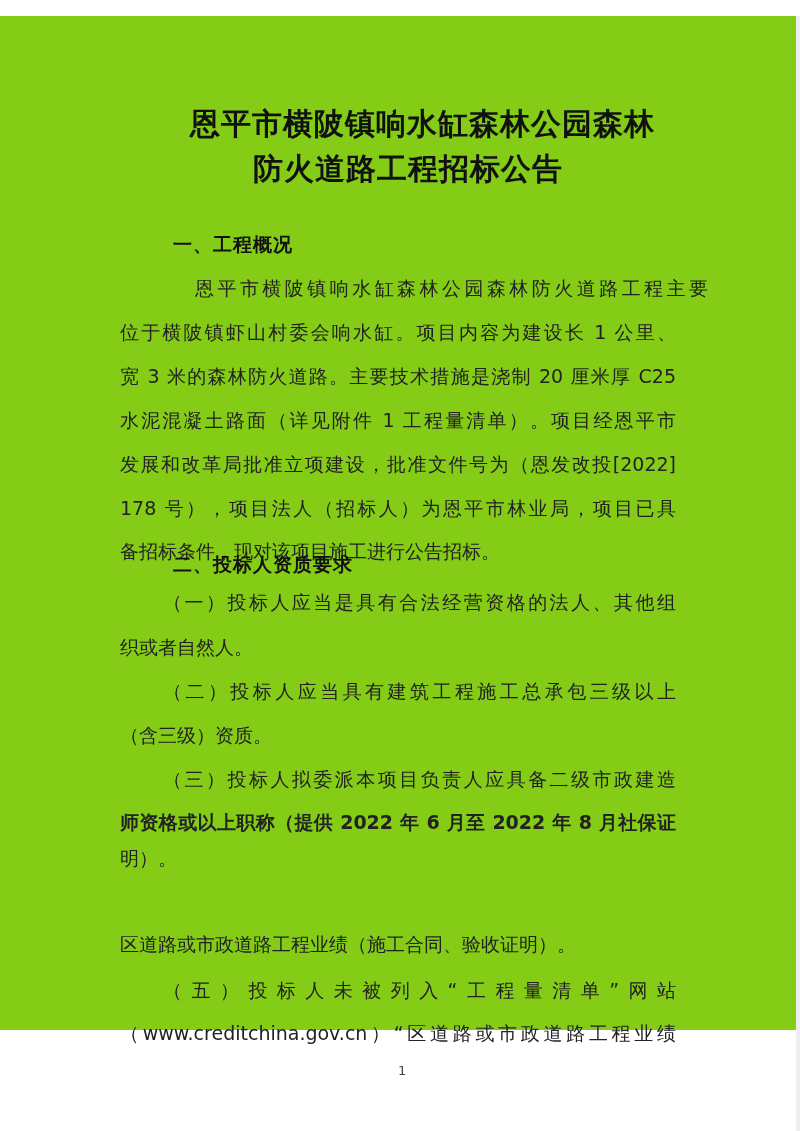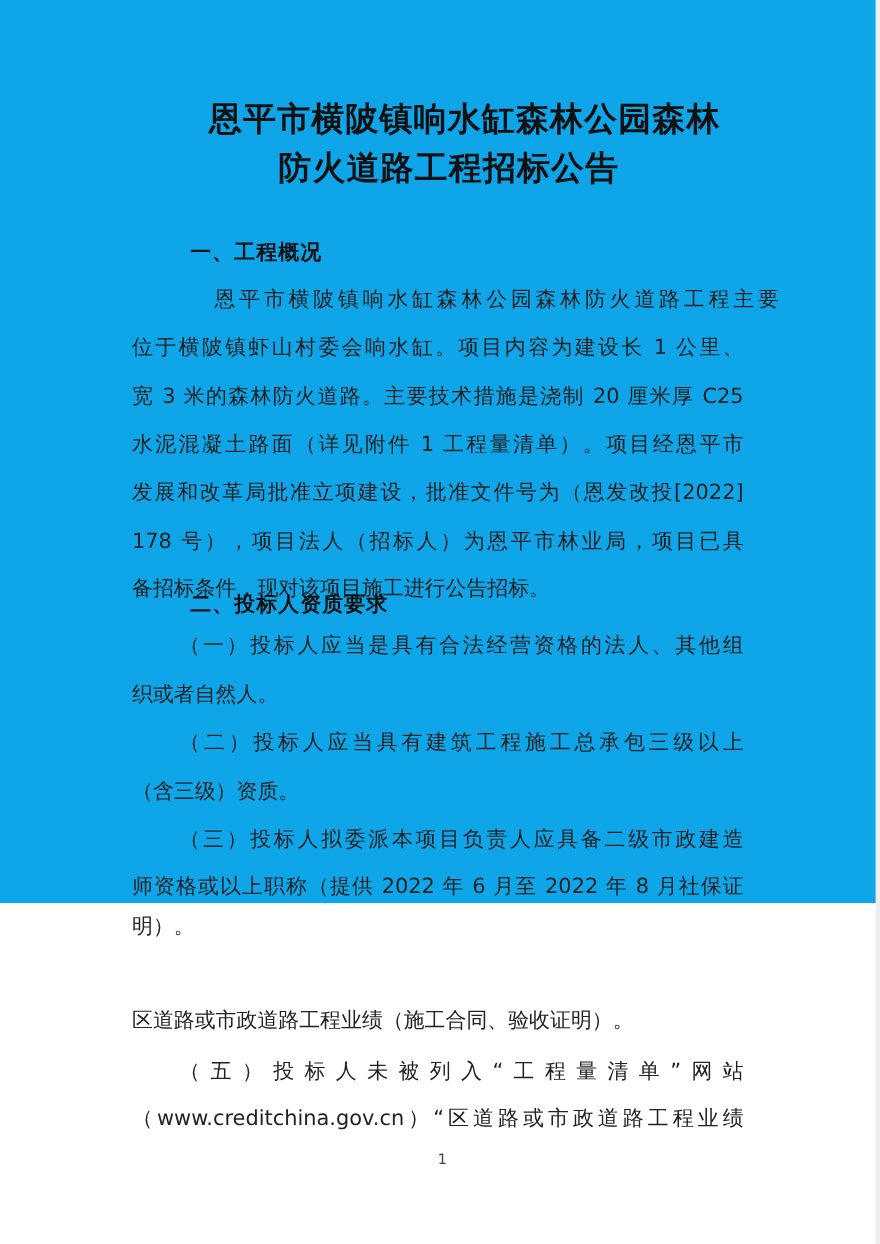--- a/index.html
+++ b/index.html
@@ -10,23 +10,23 @@
   body {
     width: 800px;
     height: 1131px;
     position: relative;
     overflow: hidden;
     font-family: "DejaVu Sans", sans-serif;
     color: #1a1a1a;
   }
   .page {
     position: absolute;
-    left: 0; top: 0;
-    width: 800px; height: 821px;
-    background: #0ea5e9;
+    left: 0; top: 16px;
+    width: 800px; height: 1014px;
+    background: #84cc16;
   }
   .title {
     position: absolute;
     font-family: "DejaVu Serif", serif;
     font-weight: bold;
     font-size: 30px;
     letter-spacing: 1px;
     color: #111;
     white-space: nowrap;
   }
@@ -85,26 +85,26 @@
   <div class="line indent" style="top:259px;margin-left:32px;">恩平市横陂镇响水缸森林公园森林防火道路工程主要</div>
   <div class="line" style="top:303px;">位于横陂镇虾山村委会响水缸。项目内容为建设长 1 公里、</div>
   <div class="line" style="top:347px;">宽 3 米的森林防火道路。主要技术措施是浇制 20 厘米厚 C25</div>
   <div class="line" style="top:391px;">水泥混凝土路面（详见附件 1 工程量清单）。项目经恩平市</div>
   <div class="line" style="top:435px;">发展和改革局批准立项建设，批准文件号为（恩发改投[2022]</div>
   <div class="line" style="top:479px;">178 号），项目法人（招标人）为恩平市林业局，项目已具</div>
   <div class="line short" style="top:522px;">备招标条件，现对该项目施工进行公告招标。</div>
 
   <div class="heading" style="top:536px;">二、投标人资质要求</div>
 
-  <div class="line indent" style="top:574px;">（一）投标人应当是具有合法经营资格的法人、其他组</div>
+  <div class="line indent" style="top:574px;font-family:Liberation Serif, serif;">（一）投标人应当是具有合法经营资格的法人、其他组</div>
   <div class="line indent" style="top:662px;">（二）投标人应当具有建筑工程施工总承包三级以上</div>
   <div class="line short" style="top:618px;">织或者自然人。</div>
   <div class="line short" style="top:706px;">（含三级）资质。</div>
   <div class="line indent" style="top:750px;">（三）投标人拟委派本项目负责人应具备二级市政建造</div>
-  <div class="line" style="top:793px;">师资格或以上职称（提供 2022 年 6 月至 2022 年 8 月社保证</div>
+  <div class="line" style="top:793px;font-weight:bold;">师资格或以上职称（提供 2022 年 6 月至 2022 年 8 月社保证</div>
   <div class="line short" style="top:829px;">明）。</div>
   <div class="line short" style="top:916px;font-family:Liberation Serif, serif;">区道路或市政道路工程业绩（施工合同、验收证明）。</div>
   <div class="line indent" style="top:961px;">（五）投标人未被列入“工程量清单”网站</div>
   <div class="line" style="top:1004px;">（www.creditchina.gov.cn）“区道路或市政道路工程业绩</div>
 
   <div class="pagenum">1</div>
 
   <div class="edge"></div>
 </div>
 

